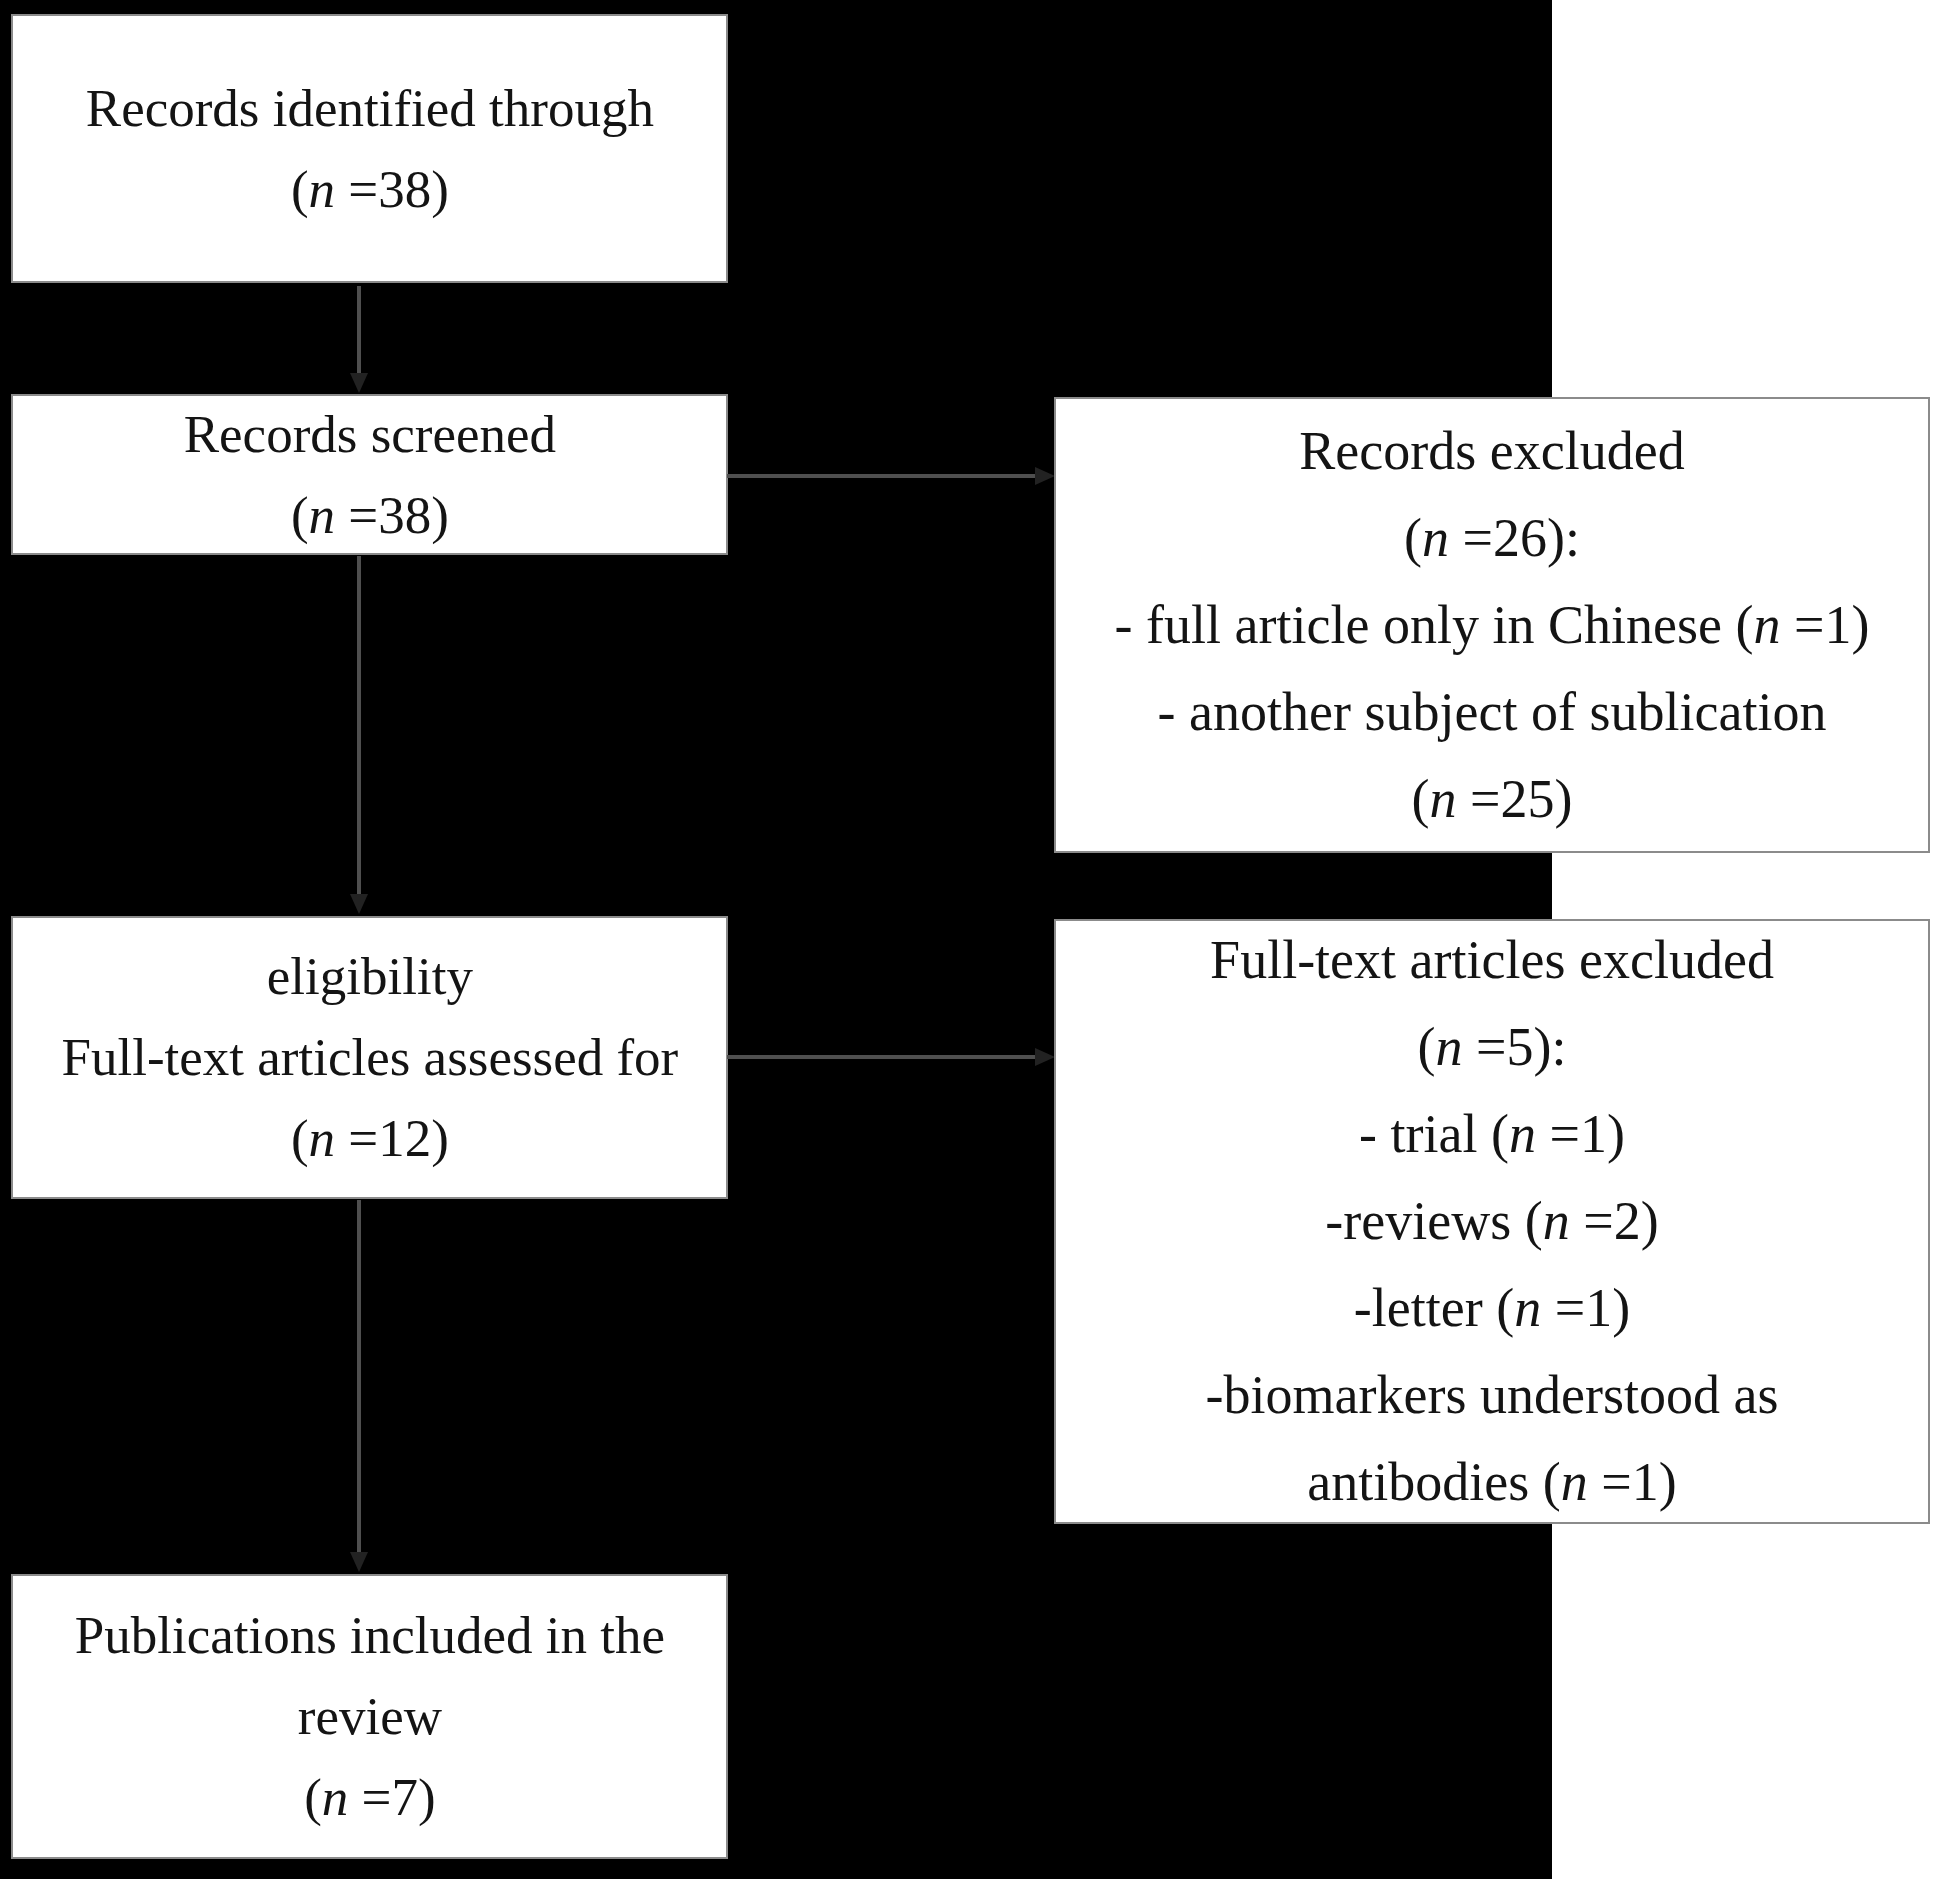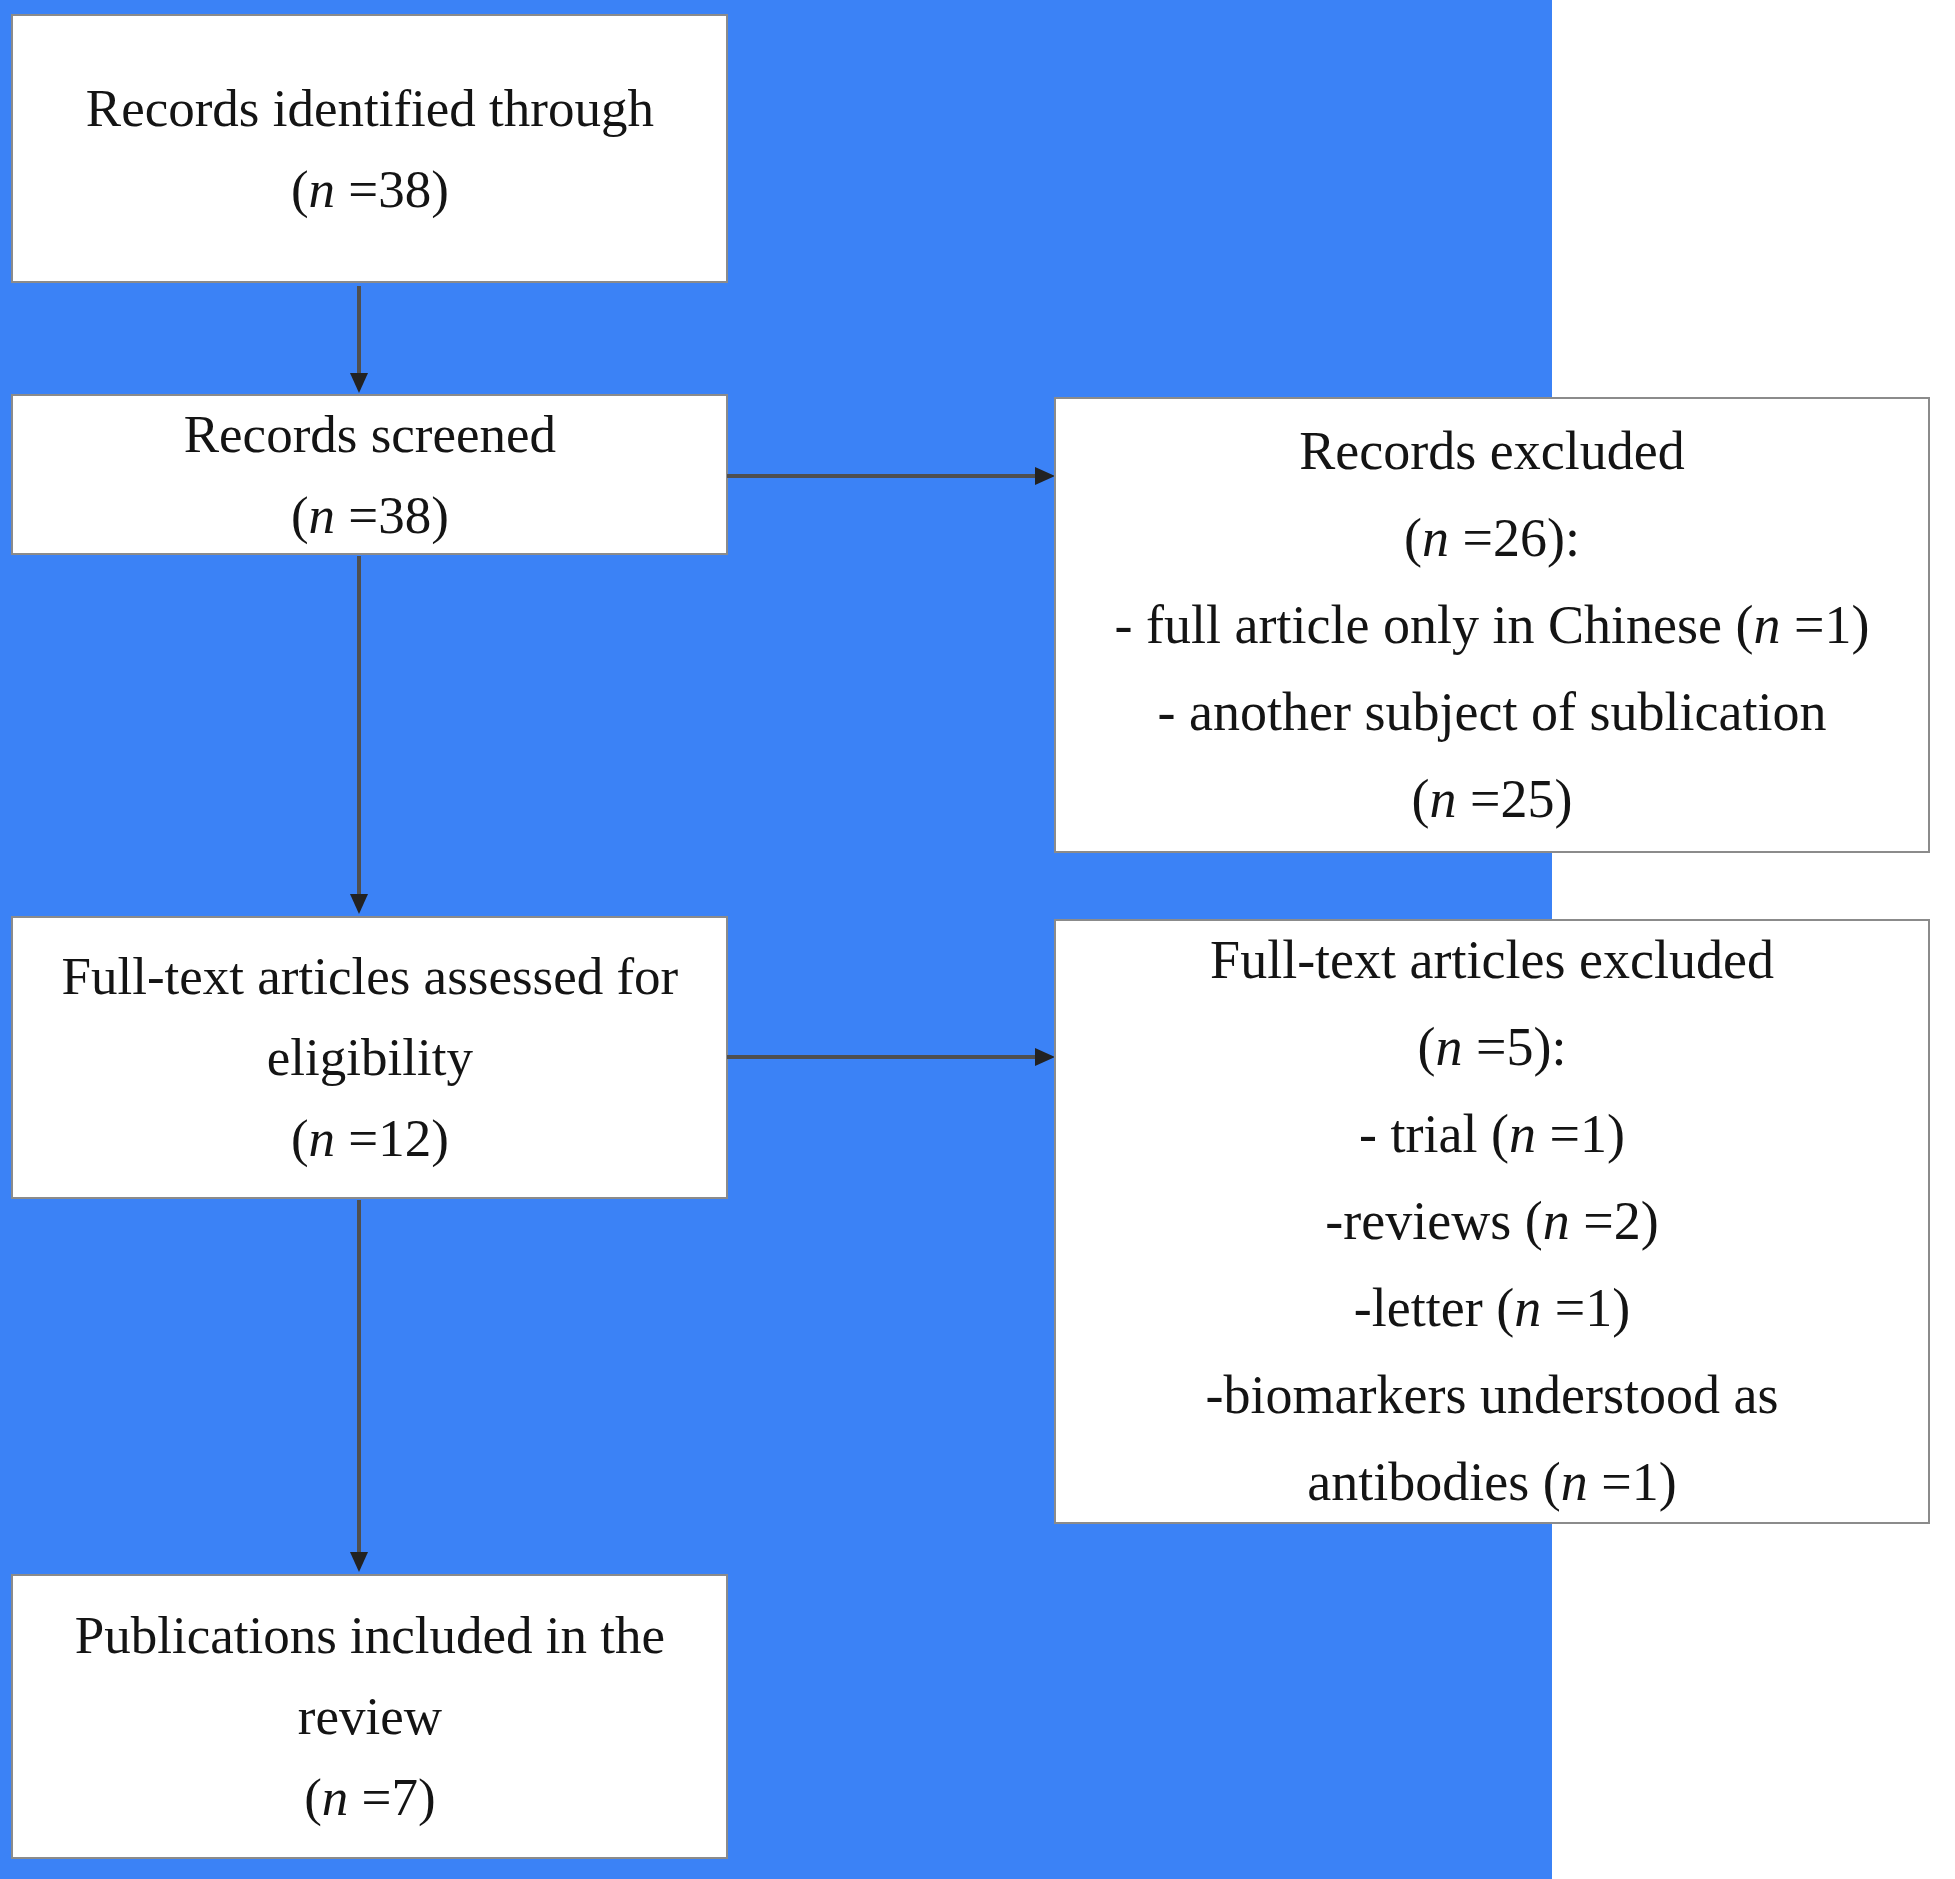--- a/index.html
+++ b/index.html
@@ -7,21 +7,21 @@
     padding: 0;
     background: #ffffff;
     width: 1955px;
     height: 1880px;
     overflow: hidden;
   }
   .figure {
     position: relative;
     width: 1552px;
     height: 1880px;
-    background: #3b82f6;
+    background: #000000;
     font-family: "Liberation Serif", "DejaVu Serif", serif;
     color: #141414;
   }
   .box {
     position: absolute;
     box-sizing: border-box;
     background: #ffffff;
     border: 2.8px solid #8b8b8b;
     display: flex;
     flex-direction: column;
@@ -111,22 +111,22 @@
       <div class="line">- full article only in Chinese (<i>n</i> =1)</div>
       <div class="line">- another subject of sublication</div>
       <div class="line">(<i>n</i> =25)</div>
     </div>
 
   <div class="varrow" id="arrow-screened-to-assessed">
     <div class="vhead"></div>
   </div>
 
   <div class="box box-left" id="box-assessed">
+      <div class="line">eligibility</div>
       <div class="line">Full-text articles assessed for</div>
-      <div class="line">eligibility</div>
       <div class="line">(<i>n</i> =12)</div>
     </div>
 
   <div class="harrow" id="arrow-assessed-to-excluded">
     <div class="hhead"></div>
   </div>
 
   <div class="box box-right" id="box-fulltext-excluded">
       <div class="line">Full-text articles excluded</div>
       <div class="line">(<i>n</i> =5):</div>

